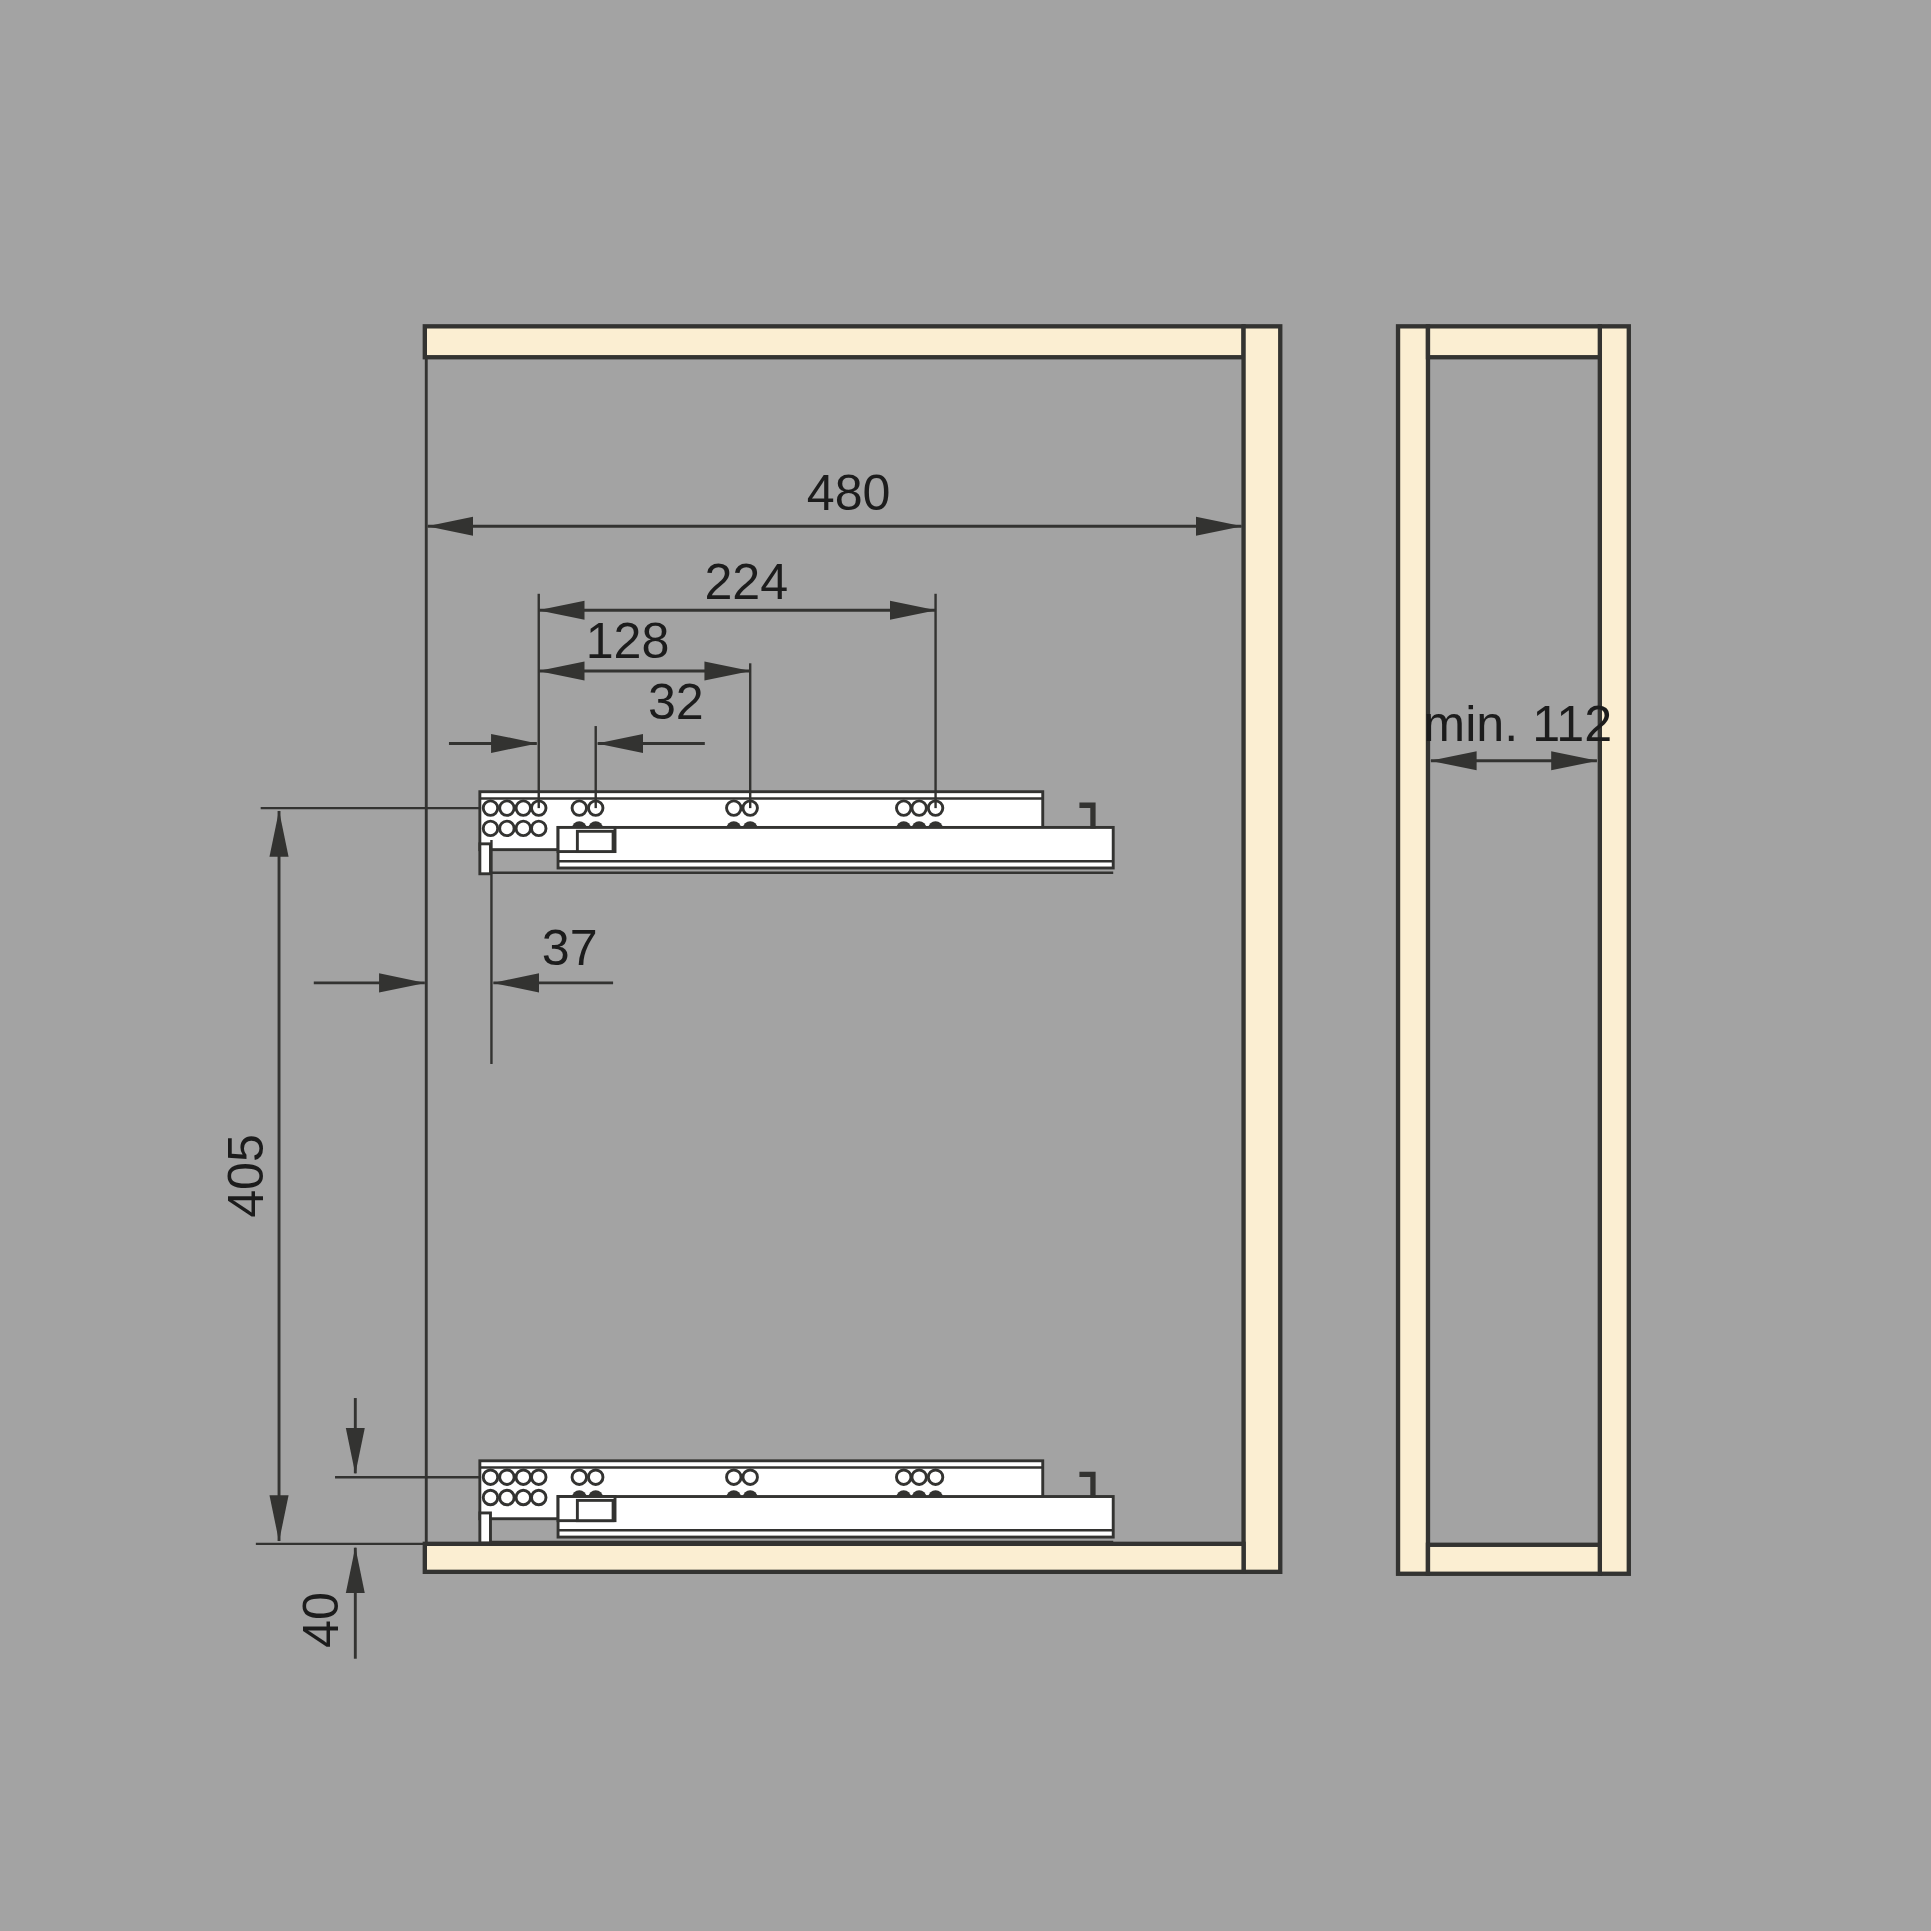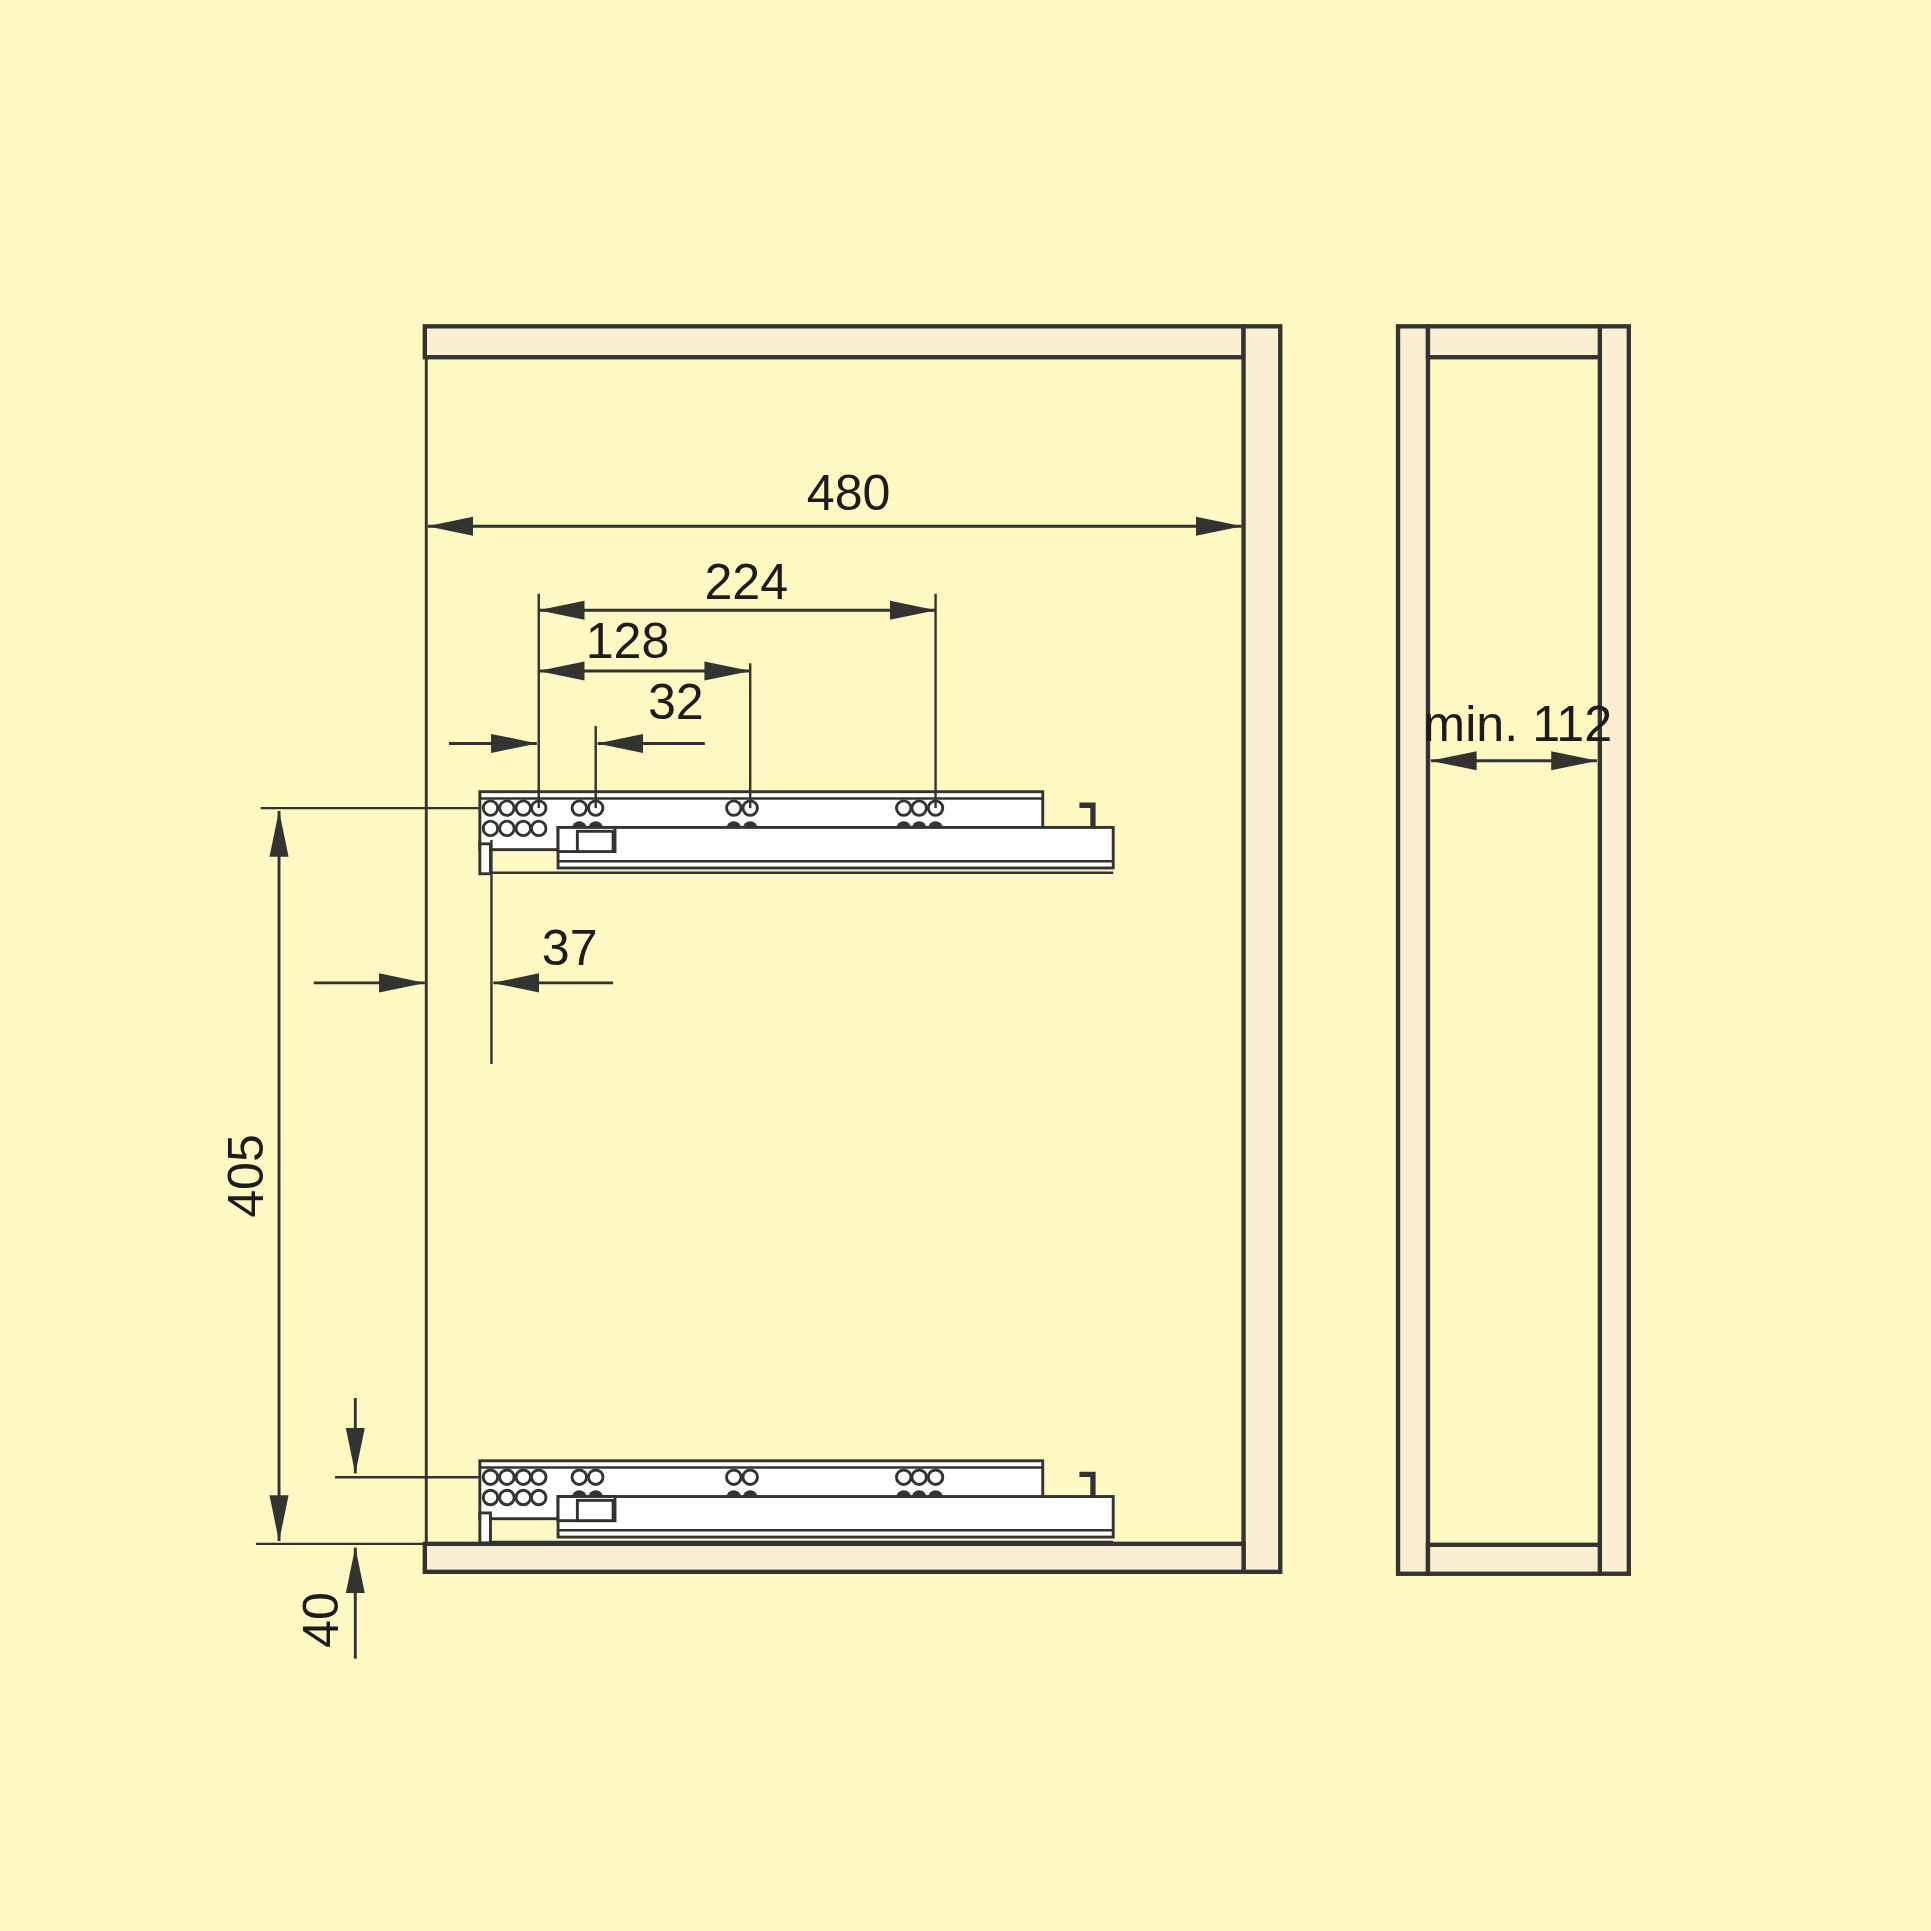--- a/index.html
+++ b/index.html
@@ -1,21 +1,21 @@
 <!DOCTYPE html>
 <html style="--panel-fill: #fbeed2; --line: #333331; --text-color: #1c1c1c;"><head>
 <meta charset="utf-8">
 <style>
   :root{
     --panel-fill:#fbeed2;
     --line:#333331;
     --text-color:#1c1c1c;
   }
   html,body{margin:0;padding:0;background:#ffffff;}
-  .canvas{position:relative;width:1931px;height:1931px;background:#fef9c3;overflow:hidden;}
+  .canvas{position:relative;width:1931px;height:1931px;background:#a3a3a3;overflow:hidden;}
   svg{display:block;}
   .panel{fill:var(--panel-fill);stroke:var(--line);stroke-width:4.5;}
   .ln{stroke:var(--line);stroke-width:3;fill:none;}
   .thin{stroke:var(--line);stroke-width:2.5;fill:none;}
   .white{fill:#ffffff;stroke:var(--line);stroke-width:3;}
   .hole{fill:#ffffff;stroke:var(--line);stroke-width:3;}
   .holefill{fill:var(--line);stroke:none;}
   .hook{stroke:var(--line);stroke-width:5.5;fill:none;stroke-linejoin:miter;}
   .dim{stroke:var(--line);stroke-width:3;fill:none;}
   text{

